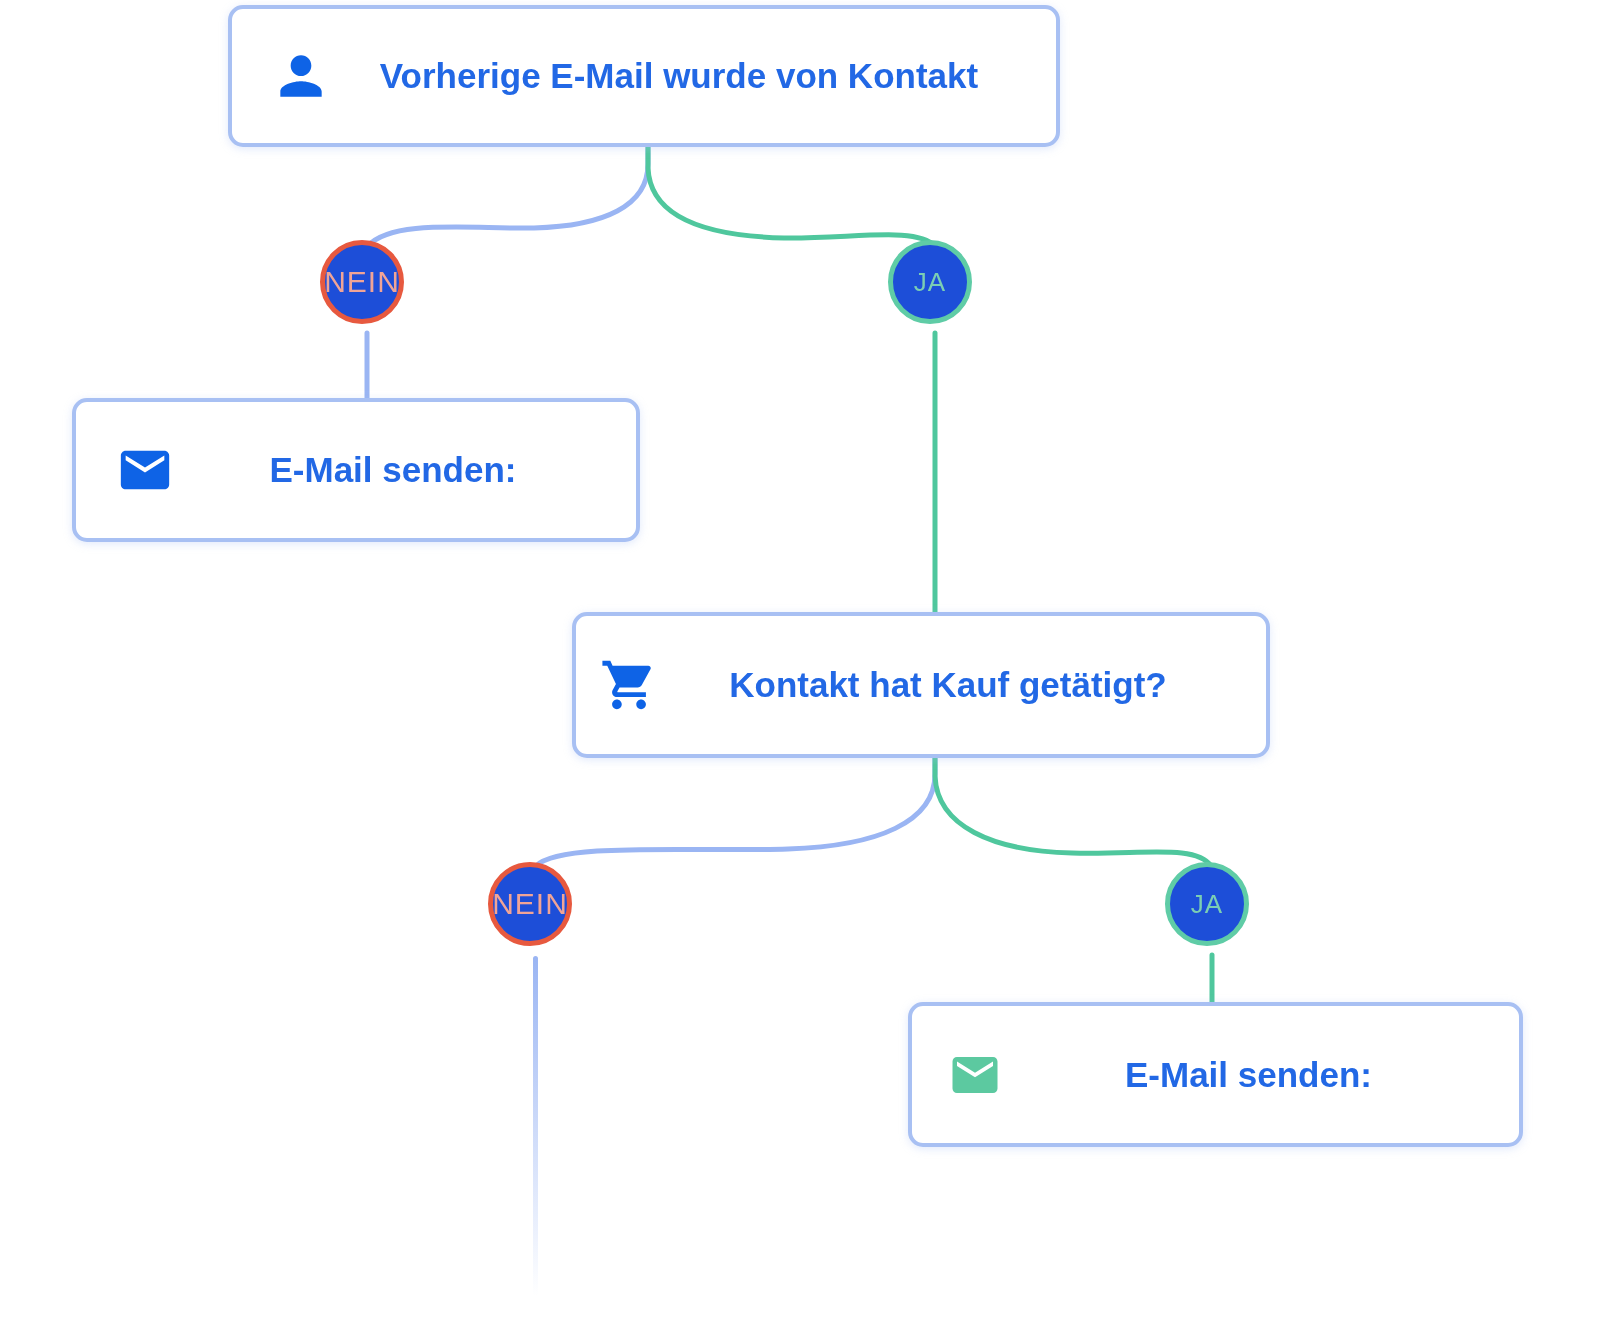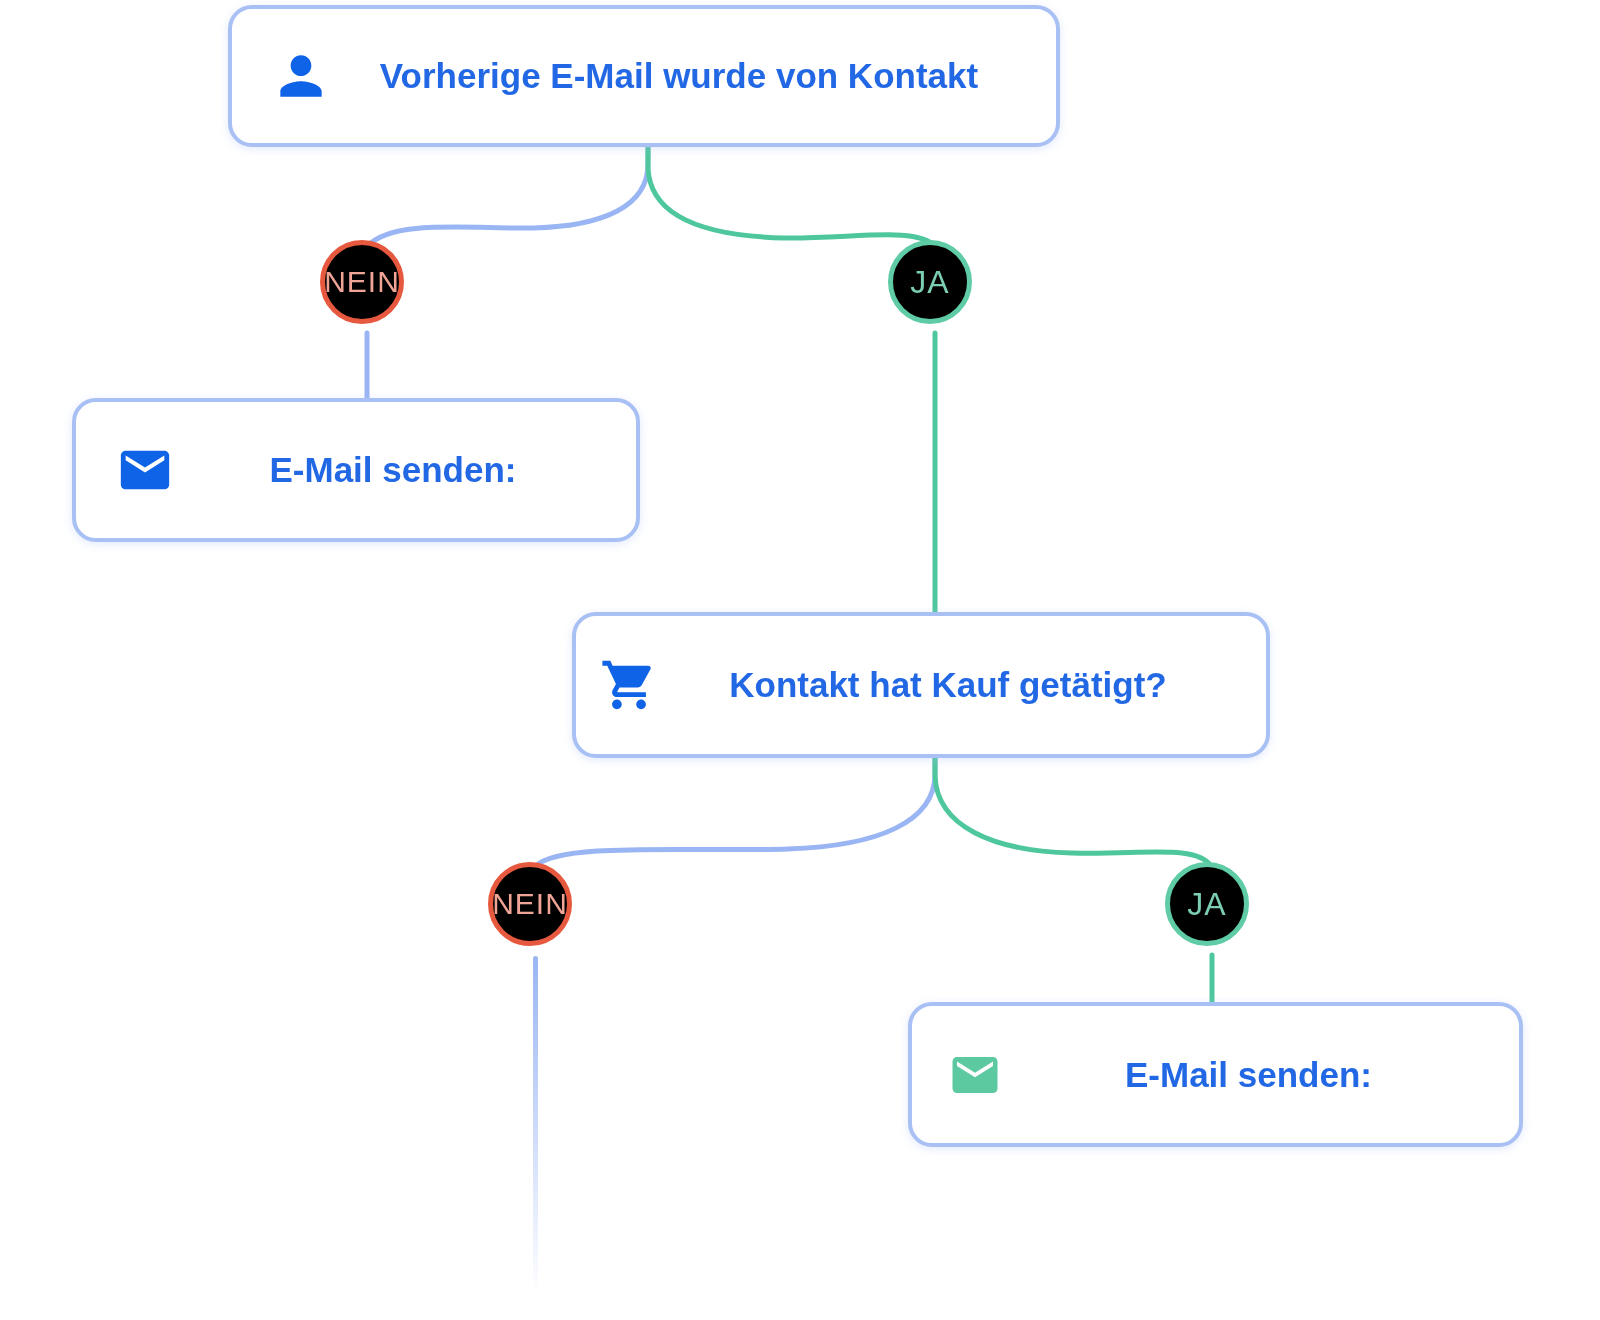--- a/index.html
+++ b/index.html
@@ -27,21 +27,21 @@
   .edge-blue{stroke:var(--line-blue);}
   .edge-green{stroke:var(--line-green);}
   .fade-line{
     position:absolute;width:5px;border-radius:3px;
     background:linear-gradient(to bottom, var(--line-blue) 0%, transparent 95%);
   }
   .node{
     position:absolute;
     background:#fff;
     border:4px solid var(--node-border);
-    border-radius:24px;
+    border-radius:15px;
     display:flex;
     align-items:center;
     box-shadow:0 2px 8px rgba(168,192,243,0.35);
   }
   .node .icon{
     flex:0 0 auto;
     display:flex;align-items:center;justify-content:center;
   }
   .node .icon svg{display:block;}
   .node-text{
@@ -49,28 +49,28 @@
     text-align:center;
     color:var(--node-text);
     font-weight:700;
     font-size:35px;
     line-height:48px;
   }
   .circle{
     position:absolute;
     width:84px;height:84px;
     border-radius:50%;
-    background:#000000;
+    background:#1d4ed8;
     display:flex;align-items:center;justify-content:center;
     font-size:30px;
     letter-spacing:1px;
     font-weight:400;
   }
   .circle.no{border:5px solid var(--no-border);color:var(--no-text);}
-  .circle.yes{border:5px solid var(--yes-border);color:var(--yes-text);font-size:32px;}
+  .circle.yes{border:5px solid var(--yes-border);color:var(--yes-text);font-size:26px;}
   
   #node-open-question{left:228px;top:5px;width:832px;height:142px;padding:0 30px 0 38px;}
   #node-newsletter{left:72px;top:398px;width:568px;height:144px;padding:0 24px 0 40px;}
   #node-purchase-question{left:572px;top:612px;width:698px;height:146px;padding:0 28px 0 24px;}
   #node-special-offer{left:908px;top:1002px;width:615px;height:145px;padding:0 24px 0 36px;}
   
   #circle-no-1{left:320px;top:240px;}
   #circle-yes-1{left:888px;top:240px;}
   #circle-no-2{left:488px;top:862px;}
   #circle-yes-2{left:1165px;top:862px;}

